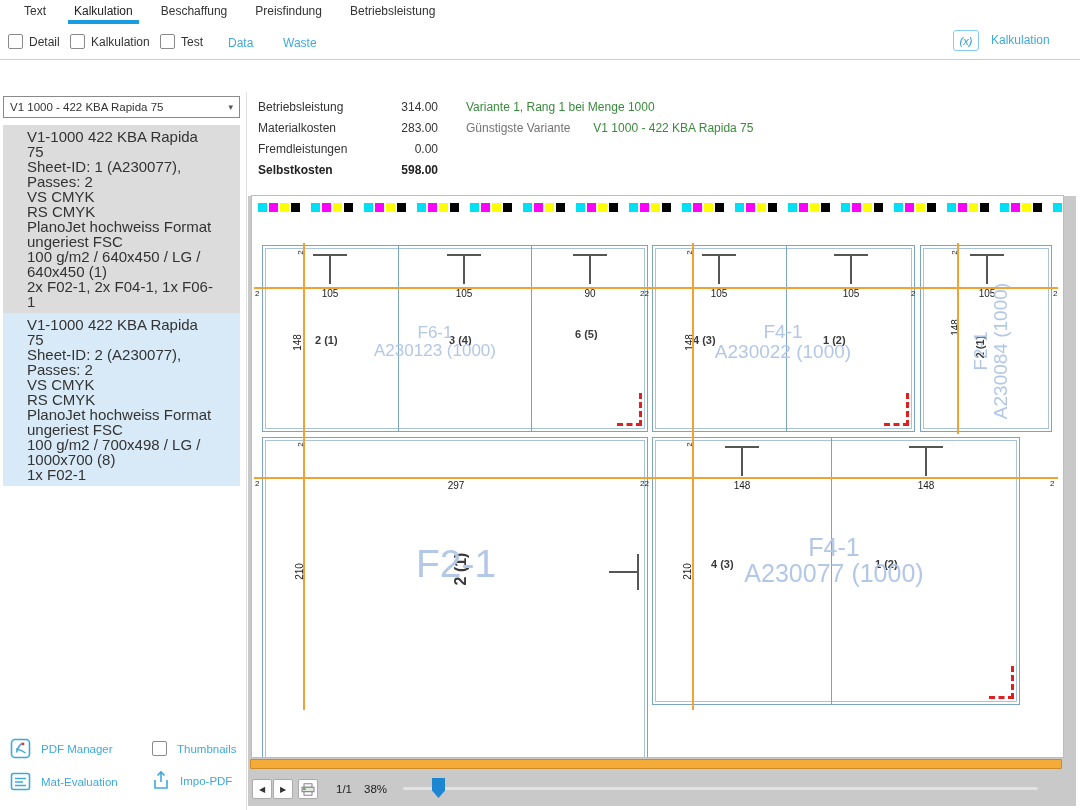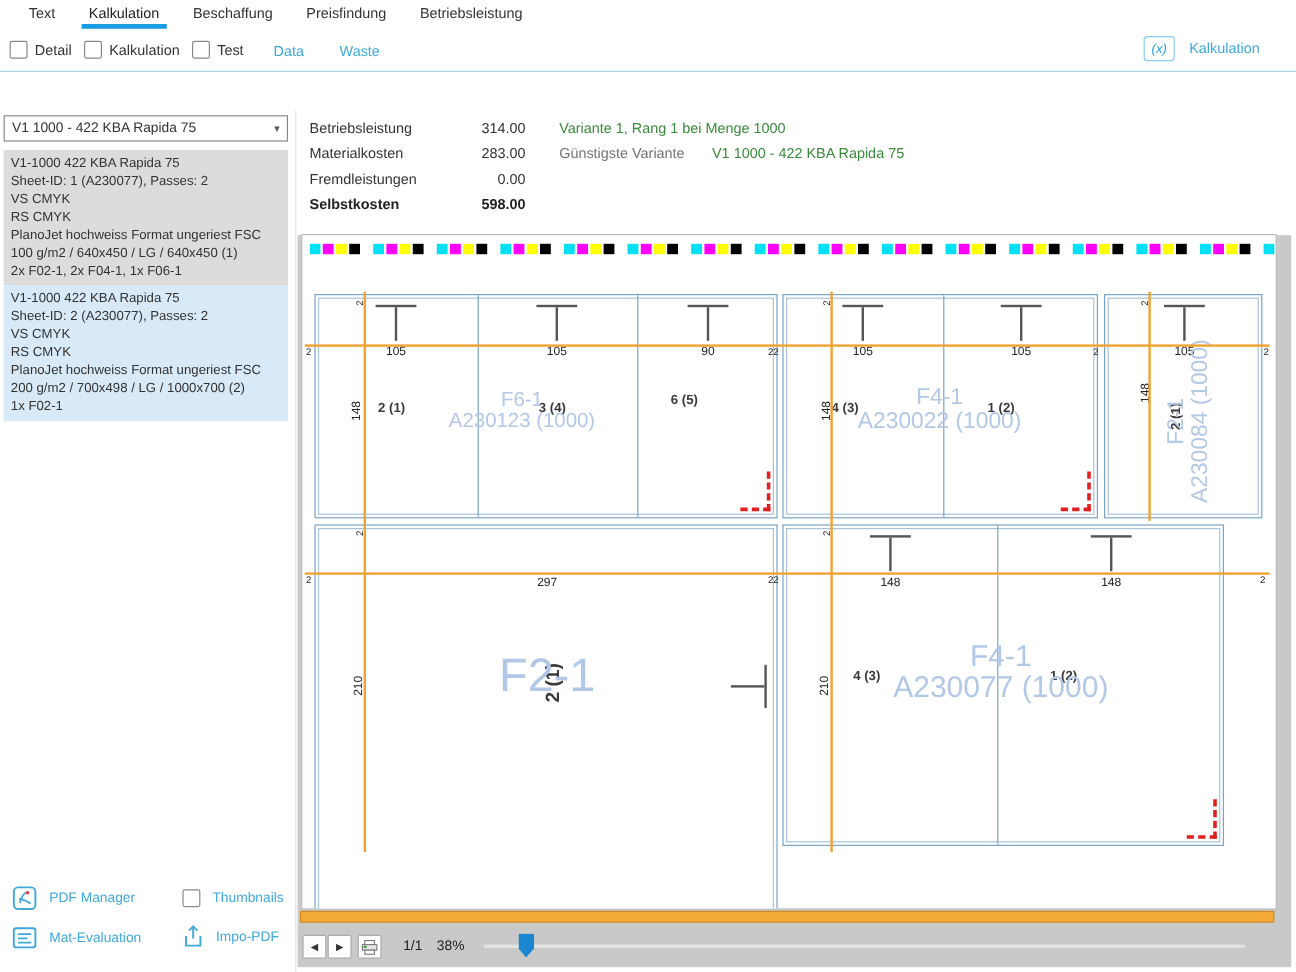--- a/index.html
+++ b/index.html
@@ -18,21 +18,21 @@
   .fxbtn{position:absolute;top:6px;left:953px;width:24px;height:19px;border:1px solid #86cdf2;border-radius:3px;color:#2a9fd8;font-size:11px;font-style:italic;display:flex;align-items:center;justify-content:center;cursor:pointer;}
   
   .subtabs{position:absolute;left:0;top:61px;width:100%;height:31px;display:flex;padding-left:10px;box-sizing:border-box;}
   .stab{font-size:12px;color:#333;padding:6px 16px 4px 16px;cursor:pointer;position:relative;}
   .stab.active::after{content:"";position:absolute;left:10px;right:10px;bottom:2px;height:4px;background:#1a9ce0;}
   
   .sidebar{position:absolute;left:0;top:92px;width:247px;height:718px;border-right:1px solid #e0e0e0;box-sizing:border-box;}
   .dropdown{position:absolute;left:3px;top:4px;width:237px;height:22px;border:1px solid #8a8a8a;background:#fff;font-size:11.5px;display:flex;align-items:center;padding:0 6px;box-sizing:border-box;cursor:pointer;}
   .dropdown .caret{margin-left:auto;color:#555;font-size:9px;}
   .sheet-list{position:absolute;left:3px;top:33px;width:237px;}
-  .sheet-item{padding:4px 6px;font-size:11px;line-height:15px;background:#dcdcdc;cursor:pointer;}
+  .sheet-item{padding:4px 24px;font-size:15px;line-height:15px;background:#dcdcdc;cursor:pointer;}
   .sheet-item.sel{background:#d8eaf7;}
   .actions{position:absolute;left:0;bottom:8px;width:247px;height:66px;}
   .act{position:absolute;display:flex;align-items:center;gap:10px;font-size:11.5px;color:#3fa9dc;cursor:pointer;}
   .act svg{flex:0 0 auto;}
   
   .main{position:absolute;left:248px;top:92px;width:832px;height:718px;}
   .crow{position:absolute;left:10px;width:180px;display:flex;justify-content:space-between;font-size:12px;color:#333;}
   .crow.bold{font-weight:bold;color:#222;}
   .vinfo{position:absolute;left:218px;font-size:12px;}
   .green{color:#3a8a3c;}
@@ -117,21 +117,21 @@
           <div class="sline">PlanoJet hochweiss Format ungeriest FSC</div>
           <div class="sline">100 g/m2 / 640x450 / LG / 640x450 (1)</div>
           <div class="sline">2x F02-1, 2x F04-1, 1x F06-1</div>
         </div>
         <div class="sheet-item sel">
           <div class="sline">V1-1000 422 KBA Rapida 75</div>
           <div class="sline">Sheet-ID: 2 (A230077), Passes: 2</div>
           <div class="sline">VS CMYK</div>
           <div class="sline">RS CMYK</div>
           <div class="sline">PlanoJet hochweiss Format ungeriest FSC</div>
-          <div class="sline">200 g/m2 / 700x498 / LG / 1000x700 (2)</div>
+          <div class="sline">100 g/m2 / 700x498 / LG / 1000x700 (8)</div>
           <div class="sline">1x F02-1</div>
         </div>
       </div>
     <div class="actions">
       <div class="act" style="left:10px;top:2px">
         <svg width="21" height="21" viewBox="0 0 21 21">
           <rect x="1.5" y="1.5" width="18" height="18" rx="3.5" fill="none" stroke="#3fa9dc" stroke-width="1.6"></rect>
           <path d="M6.5 14.5 C7.5 10.5 9.5 7 12 5.5 M6 11 C9.5 11.5 13 13 15.5 15" fill="none" stroke="#3fa9dc" stroke-width="1.5"></path>
           <circle cx="13" cy="6" r="1.4" fill="#e03a3a"></circle>
         </svg>
@@ -285,21 +285,21 @@
             <div class="divider" style="left: 268px;"></div>
             <div class="fold" style="left: 50px; top: 8px;"></div>
             <div class="fold" style="left: 184px; top: 8px;"></div>
             <div class="fold" style="left: 310px; top: 8px;"></div>
             <div class="dim" style="left: 45px; top: 42px;">105</div>
             <div class="dim" style="left: 179px; top: 42px;">105</div>
             <div class="dim" style="left: 305px; top: 42px;">90</div>
             <div class="vdim" style="left: 26px; top: 91px;">148</div>
             <div class="pnum" style="left: 52px; top: 88px;">2 (1)</div>
             <div class="pnum" style="left: 186px; top: 88px;">3 (4)</div>
-            <div class="pnum" style="left: 296px; top: 82px; text-align: center;">6 (5)</div>
+            <div class="pnum" style="left: 312px; top: 82px; text-align: center;">6 (5)</div>
             <div class="wm" style="left: 172px; top: 96px; font-size: 17px; transform: translate(-50%, -50%) rotate(0deg);">
               <div>F6-1</div>
               <div>A230123 (1000)</div>
             </div>
             <div class="corner"></div>
           </div>
           <div class="block" style="left: 400px; top: 49px; width: 263px; height: 187px;">
             <div class="divider" style="left: 133px;"></div>
             <div class="fold" style="left: 49px; top: 8px;"></div>
             <div class="fold" style="left: 181px; top: 8px;"></div>

